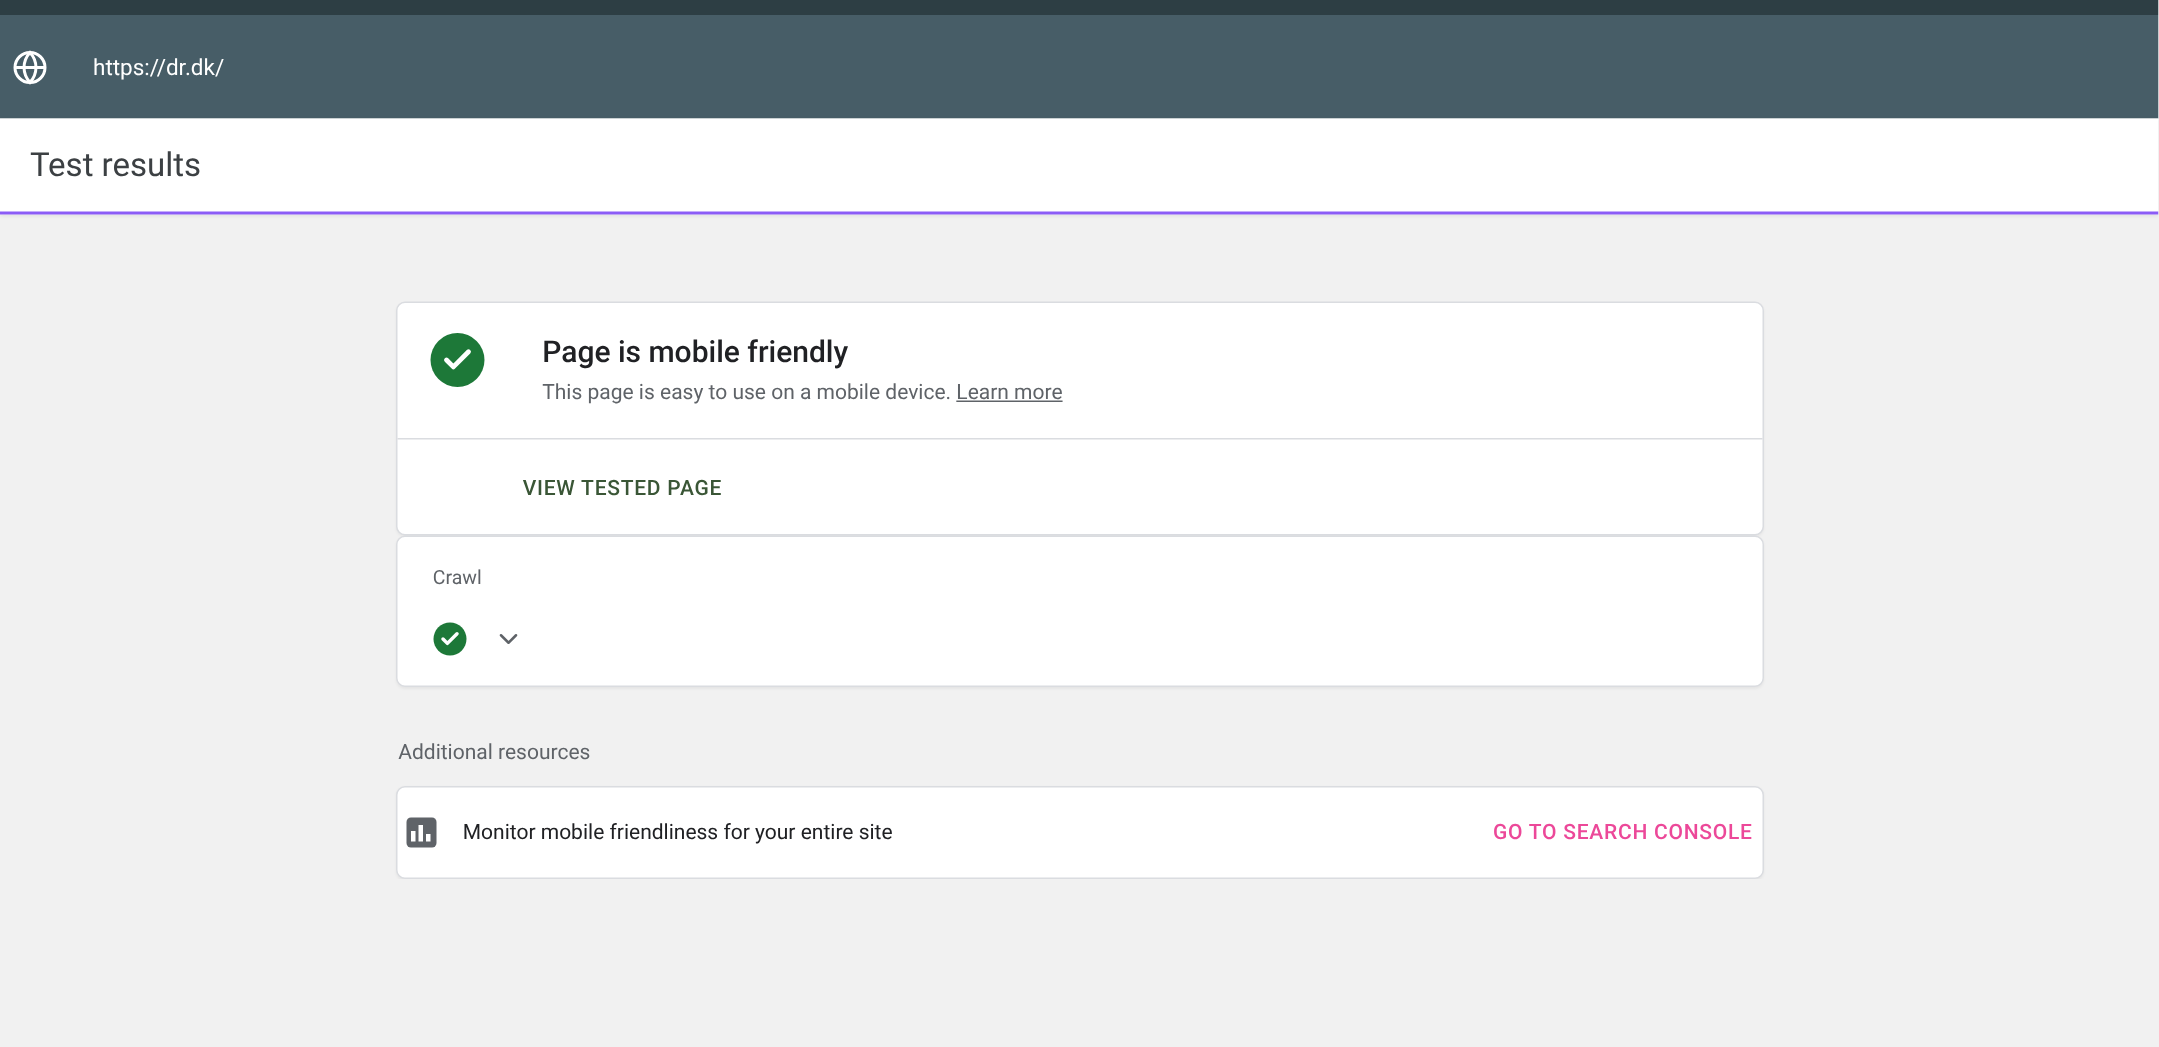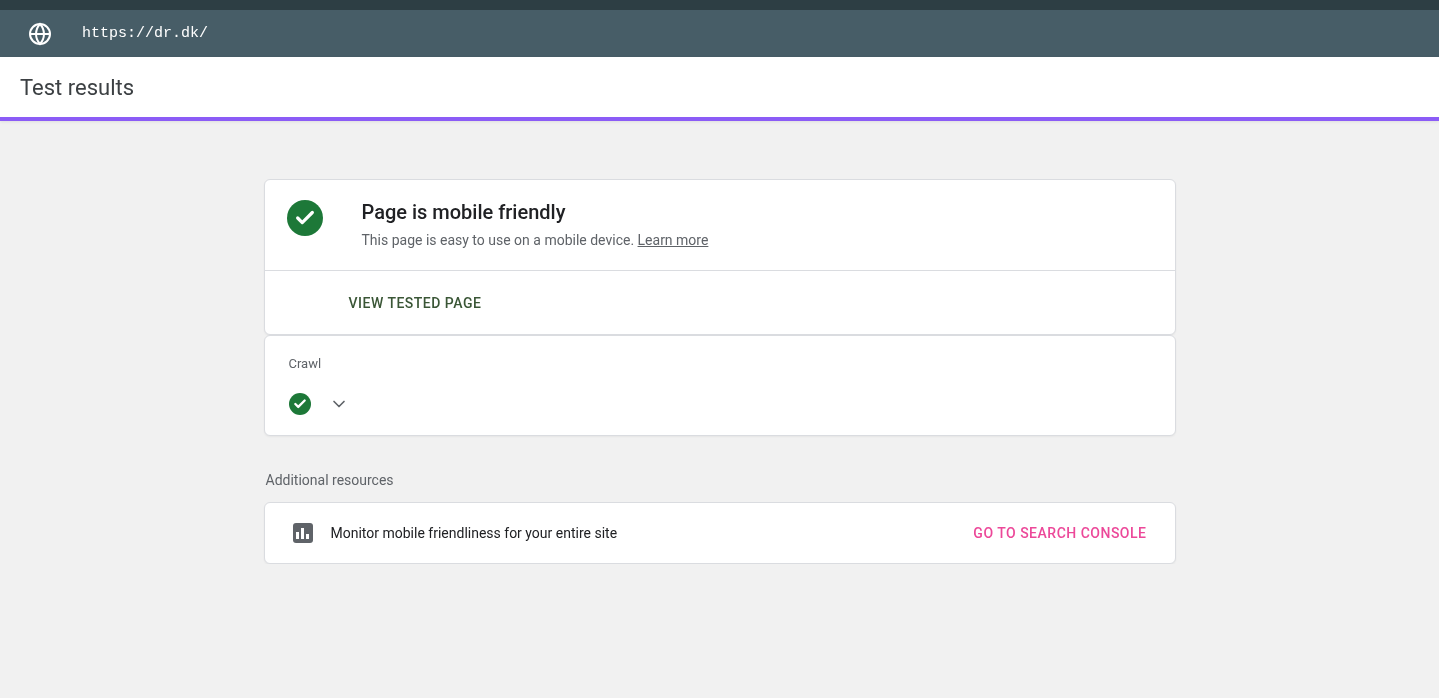--- a/index.html
+++ b/index.html
@@ -11,44 +11,43 @@
       font-family: Roboto, Arial, sans-serif;
       background: #f1f1f1;
       color: #202124;
     }
     .top-bar {
       background: #2d3e44;
       height: 10px;
     }
     .url-bar {
       background: #475d67;
-      height: 47px;
-      display: flex;
-      align-items: center;
-      padding: 0 28px;
-      font-family: Liberation Mono, monospace;
+      height: 69px;
+      display: flex;
+      align-items: center;
+      padding: 0 8px;
     }
     .globe-icon {
       width: 24px;
       height: 24px;
       color: #fff;
       margin-right: 30px;
     }
     .url-text {
       color: #fff;
       font-size: 15px;
       font-weight: 400;
     }
     .title-bar {
       background: #fff;
       height: 64px;
       display: flex;
       align-items: center;
       padding: 0 20px;
-      border-bottom: 4px solid #8b5cf6;
+      border-bottom: 2px solid #8b5cf6;
       box-shadow: 0 1px 3px rgba(0,0,0,0.08);
     }
     .title-text {
       font-size: 22px;
       color: #3c4043;
       font-weight: 400;
     }
     .content-area {
       padding-top: 58px;
       display: flex;
@@ -148,21 +147,21 @@
       color: #202124;
       flex: 1;
     }
     .chevron {
       width: 20px;
       height: 20px;
       color: #5f6368;
       cursor: pointer;
     }
     .resources-card {
-      padding: 20px 28px;
+      padding: 20px 6px;
       display: flex;
       align-items: center;
     }
     .chart-icon {
       width: 20px;
       height: 20px;
       background: #5f6368;
       border-radius: 3px;
       display: flex;
       align-items: flex-end;

